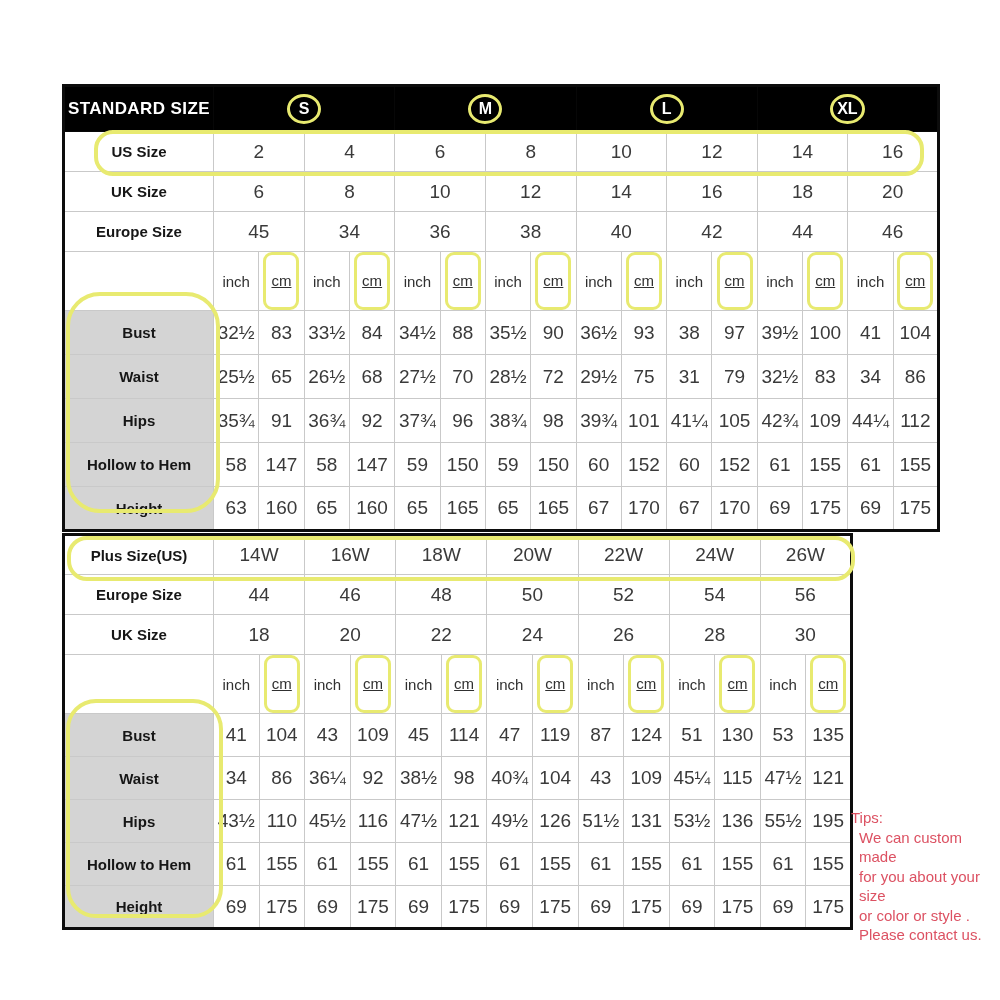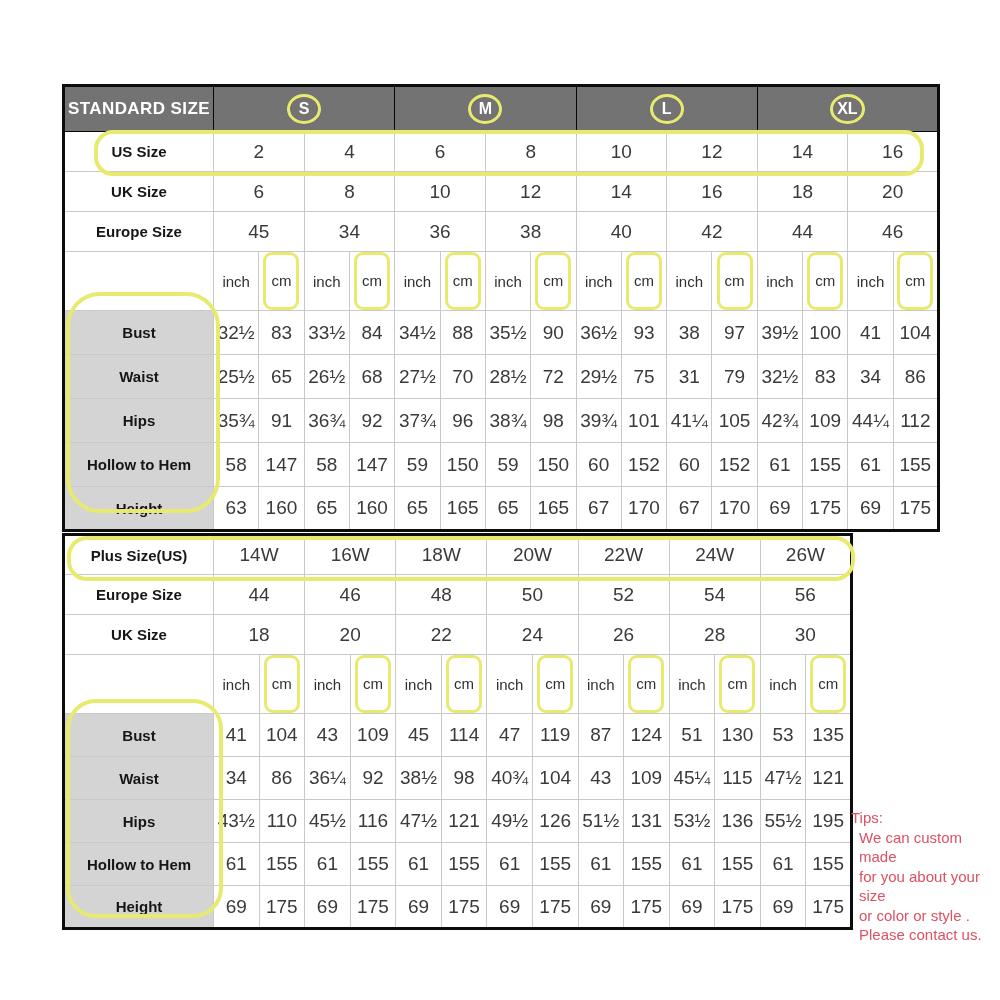--- a/index.html
+++ b/index.html
@@ -16,40 +16,40 @@
     position:absolute;border-collapse:collapse;table-layout:fixed;background:#fff;
     border:3px solid var(--dark);
   }
   #std-table{left:62px;top:84px;width:878px;}
   #plus-table{left:62px;top:533px;width:791px;border-radius:31px;}
   .tbl td,.tbl th{
     border:1px solid var(--grid);text-align:center;vertical-align:middle;
     padding:0;overflow:hidden;white-space:nowrap;
   }
   
-  .hdr-row th{background:#737373;border-color:#070707;color:#fff;height:44px;margin-left:29px;}
+  .hdr-row th{background:#000000;border-color:#070707;color:#fff;height:44px;margin-left:29px;}
   .hdr-title{text-align:left;padding-left:11px;font-size:17px;font-weight:bold;letter-spacing:.4px;}
   .circle{
     display:inline-flex;align-items:center;justify-content:center;
     min-width:34px;height:30px;padding:0 4px;box-sizing:border-box;
     border:3px solid var(--yl);border-radius:50%;
     font-size:16px;font-weight:bold;color:#fff;
   }
   
   .size-row{height:40px;}
   .unit-row{height:41px;}
   .measure-row-std{height:44px;}
   .measure-row-plus{height:43px;}
   .lbl{font-size:15px;font-weight:bold;color:#161616;}
   .gray{background:#d4d4d4;}
   .num{font-size:19px;font-weight:400;color:#3a3a3a;}
   .unit{font-size:15px;color:#303030;font-weight:400;}
   .cm-box{
     display:inline-block;border:3px solid var(--yl);border-radius:9px;
-    padding:16px 5px;line-height:20px;
+    padding:16px 5px;line-height:20px;text-decoration:underline;
   }
   
   .anno{
     position:absolute;border:4px solid var(--yl);background:transparent;
     pointer-events:none;z-index:6;
   }
   #anno-us-row{left:94px;top:130px;width:822px;height:38px;border-radius:19px;}
   #anno-std-labels{left:66px;top:292px;width:146px;height:213px;border-radius:34px;}
   #anno-plus-row{left:67px;top:536px;width:780px;height:37px;border-radius:20px;}
   #anno-plus-labels{left:66px;top:699px;width:149px;height:211px;border-radius:30px;}

